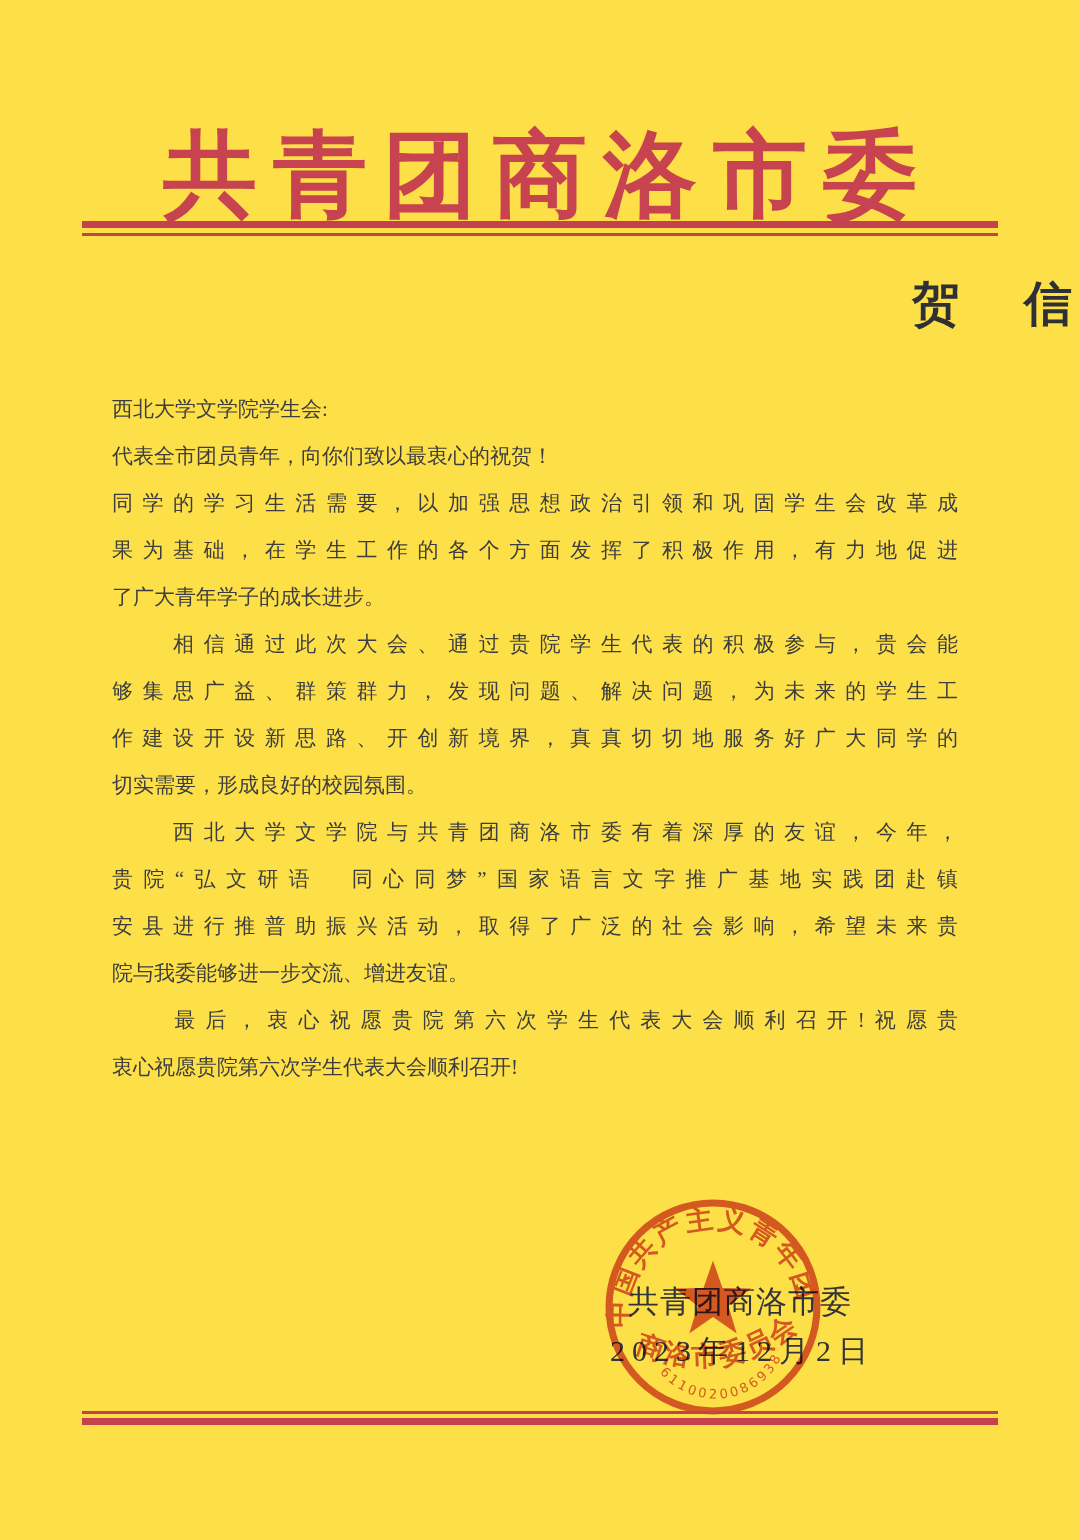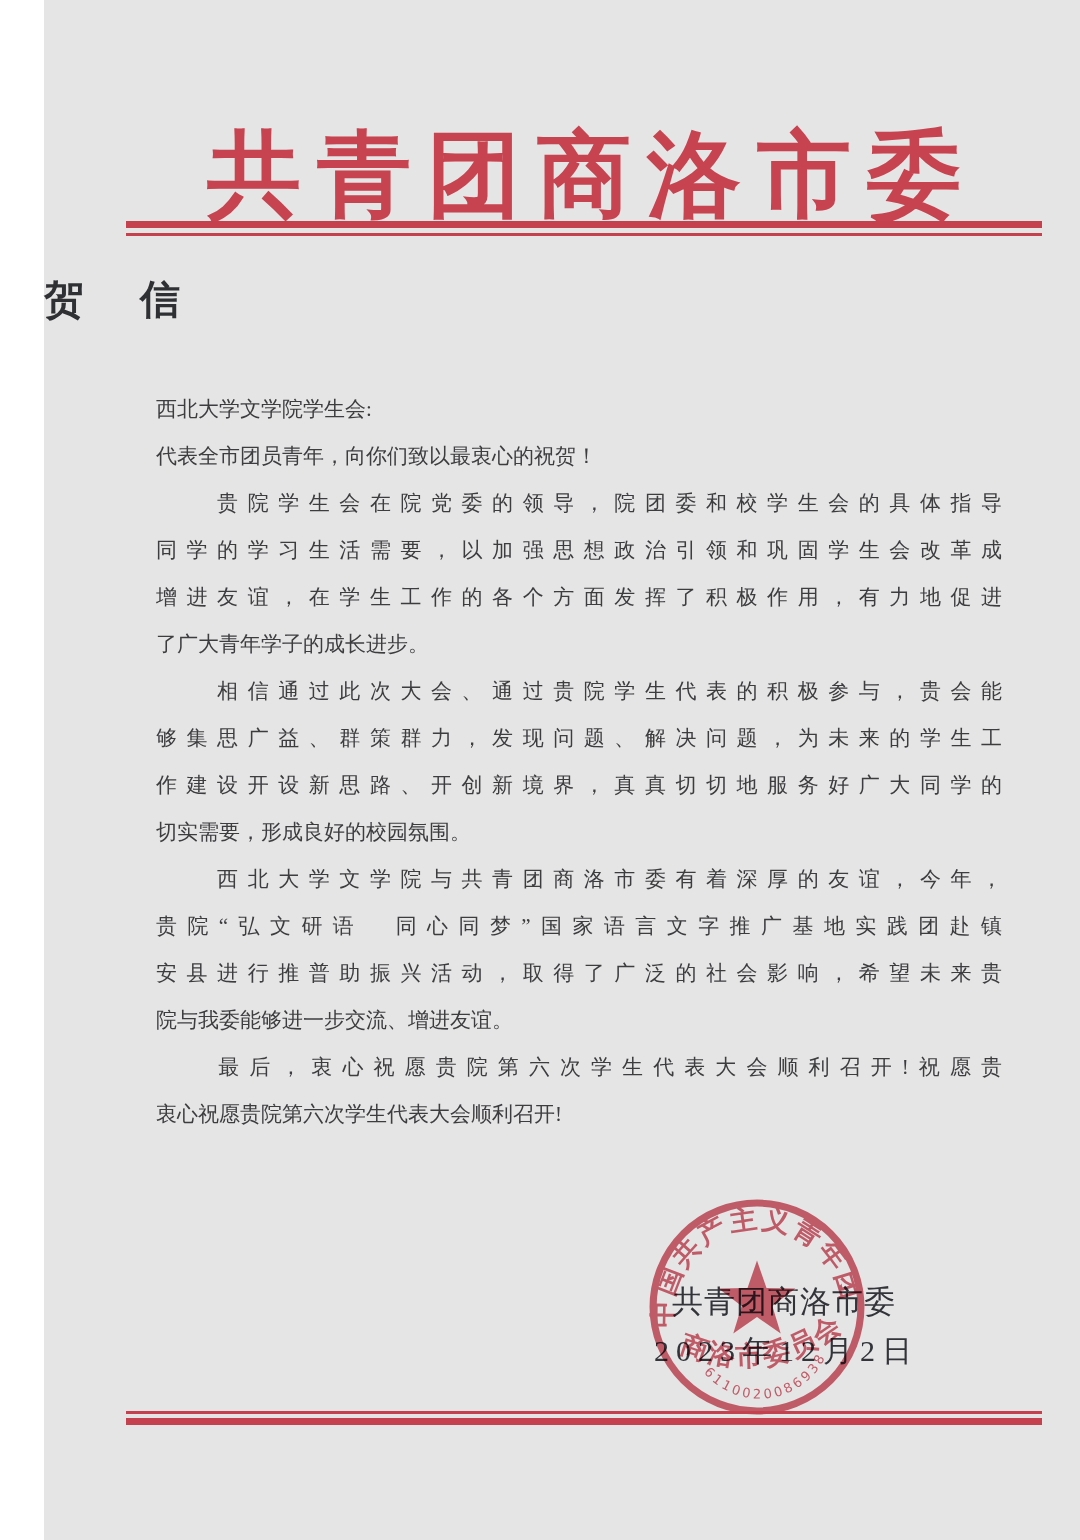--- a/index.html
+++ b/index.html
@@ -3,42 +3,42 @@
 <meta charset="utf-8">
 <style>
   html,body{margin:0;padding:0;}
   body{
     width:1080px;height:1540px;
     background:#ffffff;
     font-family:"Liberation Serif","DejaVu Serif",serif;
     position:relative;
     overflow:hidden;
   }
-  .page{position:absolute;inset:0;background:#e5e5e5;margin-left:44px;}
+  .page{position:absolute;inset:0;background:#fde047;}
 
   
   .letterhead{
     position:absolute;left:0;top:112px;width:1080px;
     text-align:center;
     font-size:94px;font-weight:bold;
     color:#c84350;
     letter-spacing:0.17em;text-indent:0.17em;
     white-space:nowrap;
   }
   .rule{position:absolute;left:82px;width:916px;background:#c4414d;}
   .rule-top-thick{top:221px;height:7px;}
   .rule-top-thin{top:233px;height:3px;}
   .rule-bot-thin{top:1411px;height:3px;}
   .rule-bot-thick{top:1418px;height:7px;}
 
   
   .doc-title{
     position:absolute;left:0;top:272px;width:1080px;
-    text-align:left;
-    font-size:40px;font-weight:bold;color:#2f3033;
+    text-align:right;
+    font-size:48px;font-weight:bold;color:#2f3033;
     letter-spacing:8px;white-space:pre;
   }
 
   
   .body-block{
     position:absolute;left:112px;top:386px;width:846px;
     color:#3d3d40;
   }
   .bline{
     height:47px;line-height:47px;
@@ -76,23 +76,22 @@
   <div class="letterhead">共青团商洛市委</div>
 
   <div class="rule rule-top-thick"></div>
   <div class="rule rule-top-thin"></div>
 
   <div class="doc-title">贺　信</div>
 
   <div class="body-block">
     <div class="bline">西北大学文学院学生会:</div>
     <div class="bline">代表全市团员青年，向你们致以最衷心的祝贺！</div>
-    <div class="bline fill">　　贵院学生会在院党委的领导，院团委和校学生会的具体指导</div>
     <div class="bline fill">同学的学习生活需要，以加强思想政治引领和巩固学生会改革成</div>
-    <div class="bline fill">增进友谊，在学生工作的各个方面发挥了积极作用，有力地促进</div>
+    <div class="bline fill">果为基础，在学生工作的各个方面发挥了积极作用，有力地促进</div>
     <div class="bline">了广大青年学子的成长进步。</div>
     <div class="bline fill">　　相信通过此次大会、通过贵院学生代表的积极参与，贵会能</div>
     <div class="bline fill">够集思广益、群策群力，发现问题、解决问题，为未来的学生工</div>
     <div class="bline fill">作建设开设新思路、开创新境界，真真切切地服务好广大同学的</div>
     <div class="bline">切实需要，形成良好的校园氛围。</div>
     <div class="bline fill">　　西北大学文学院与共青团商洛市委有着深厚的友谊，今年，</div>
     <div class="bline fill">贵院“弘文研语　同心同梦”国家语言文字推广基地实践团赴镇</div>
     <div class="bline fill">安县进行推普助振兴活动，取得了广泛的社会影响，希望未来贵</div>
     <div class="bline">院与我委能够进一步交流、增进友谊。</div>
     <div class="bline fill">　　最后，衷心祝愿贵院第六次学生代表大会顺利召开!祝愿贵</div>

